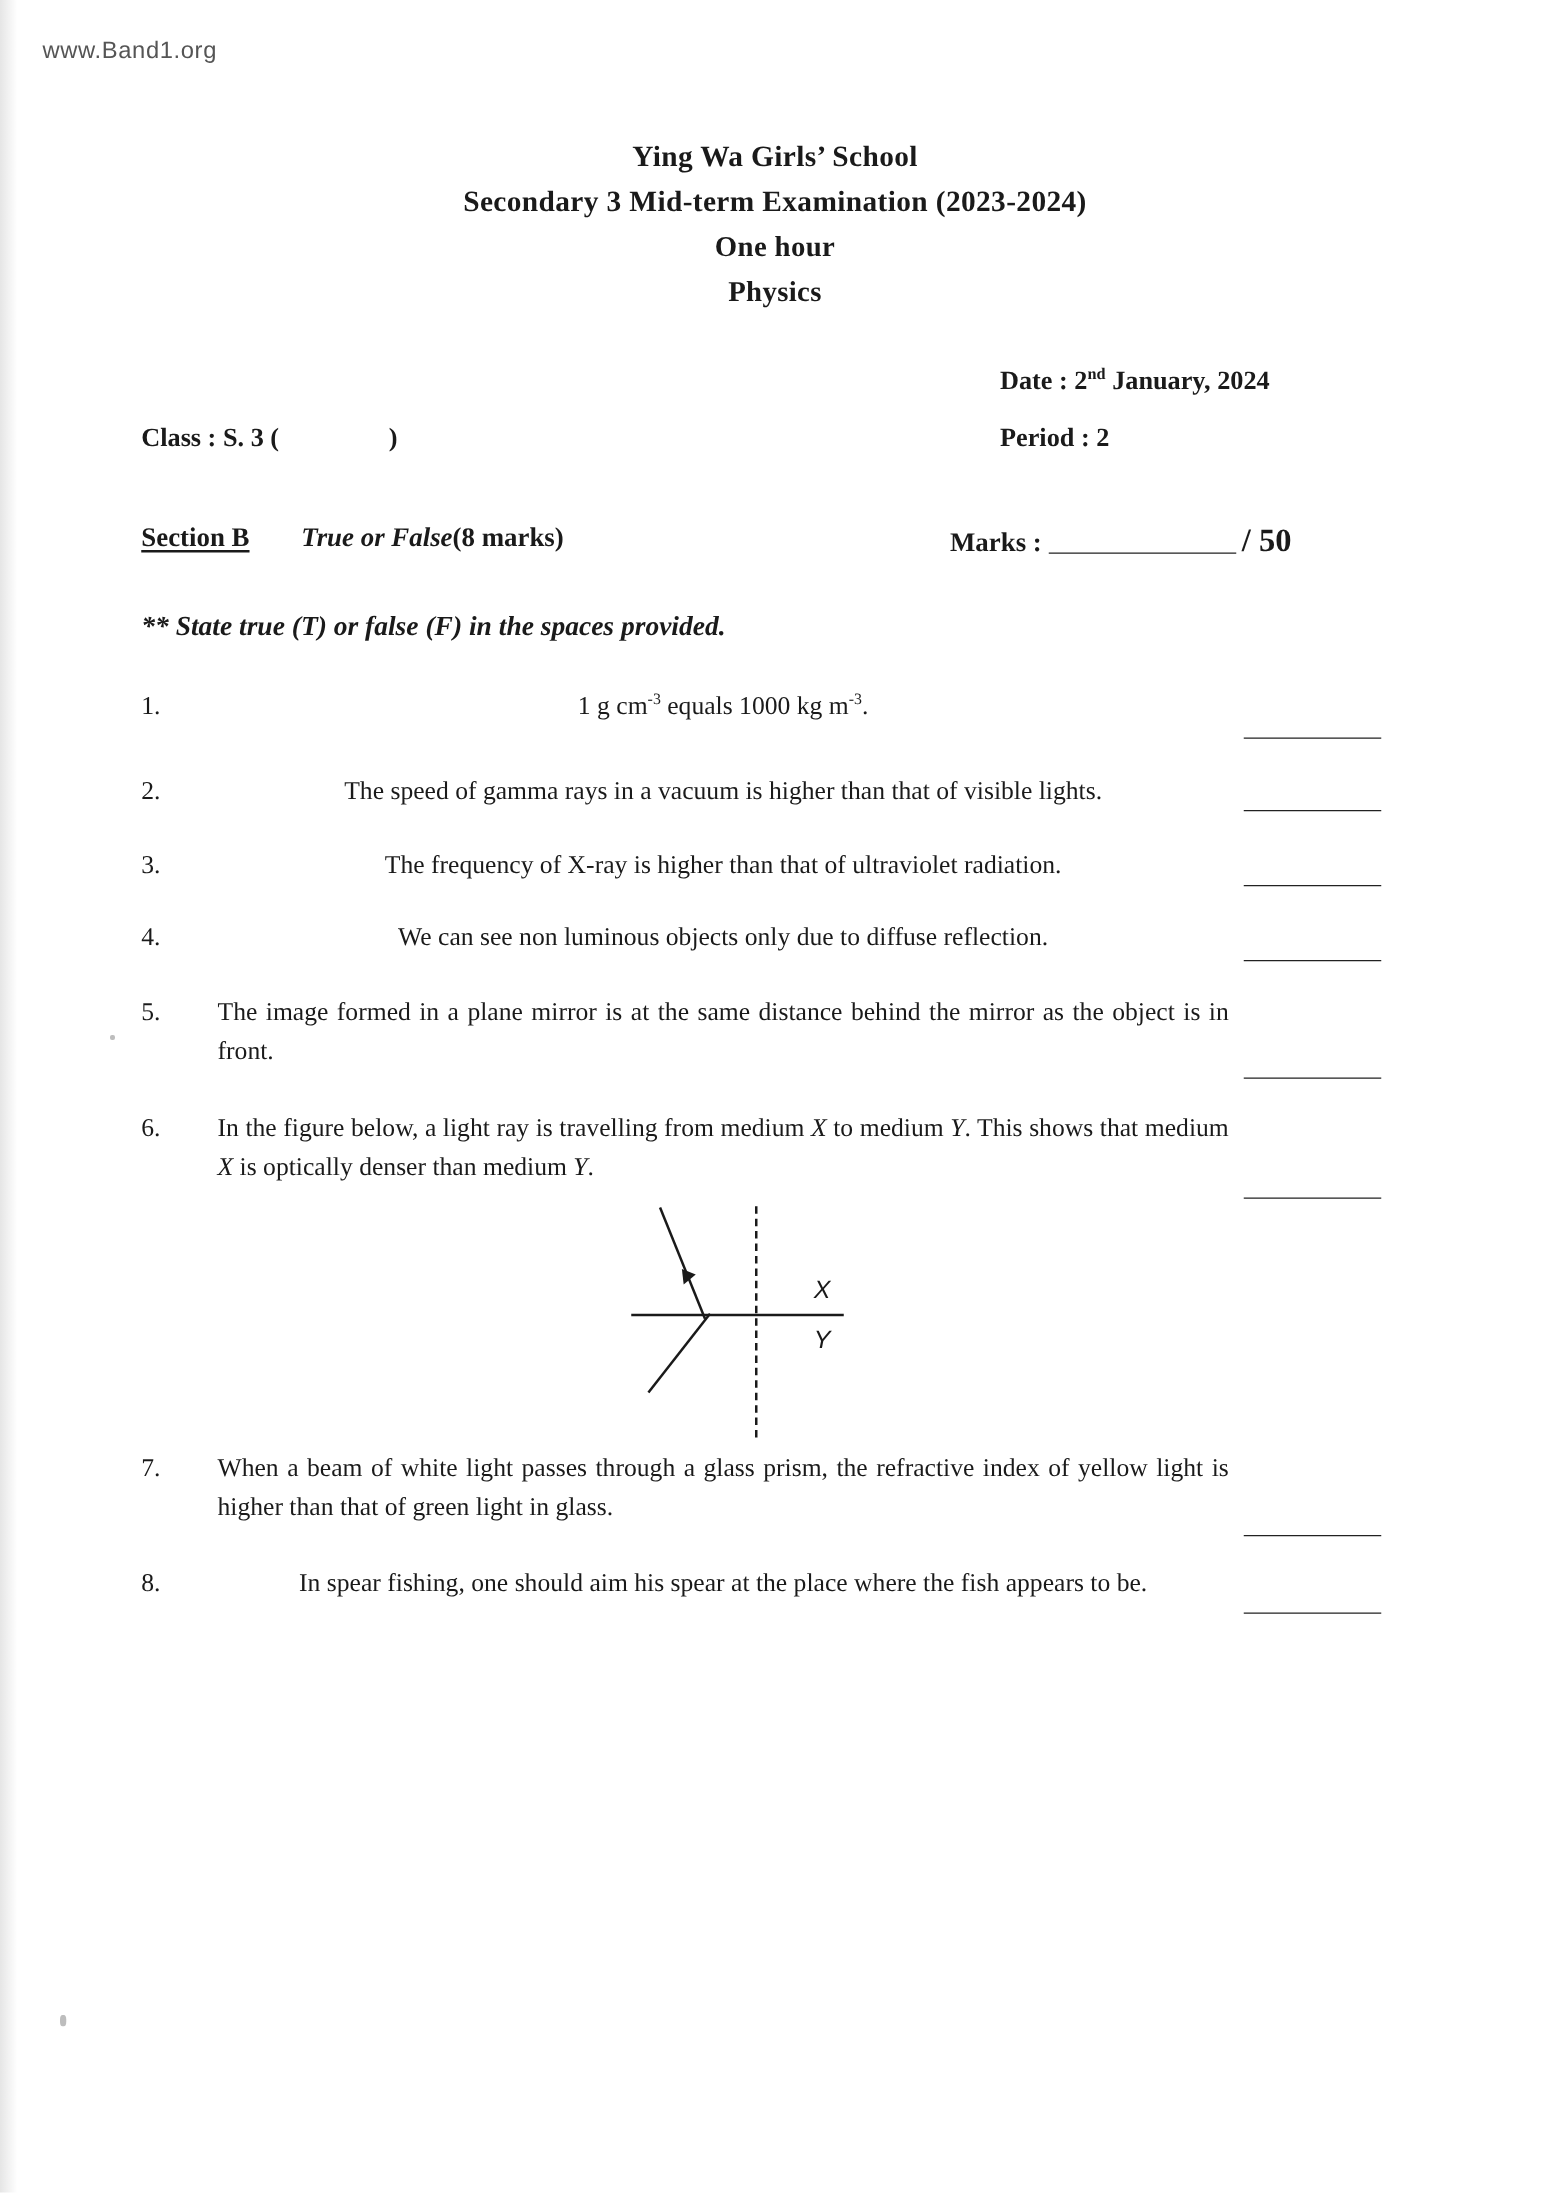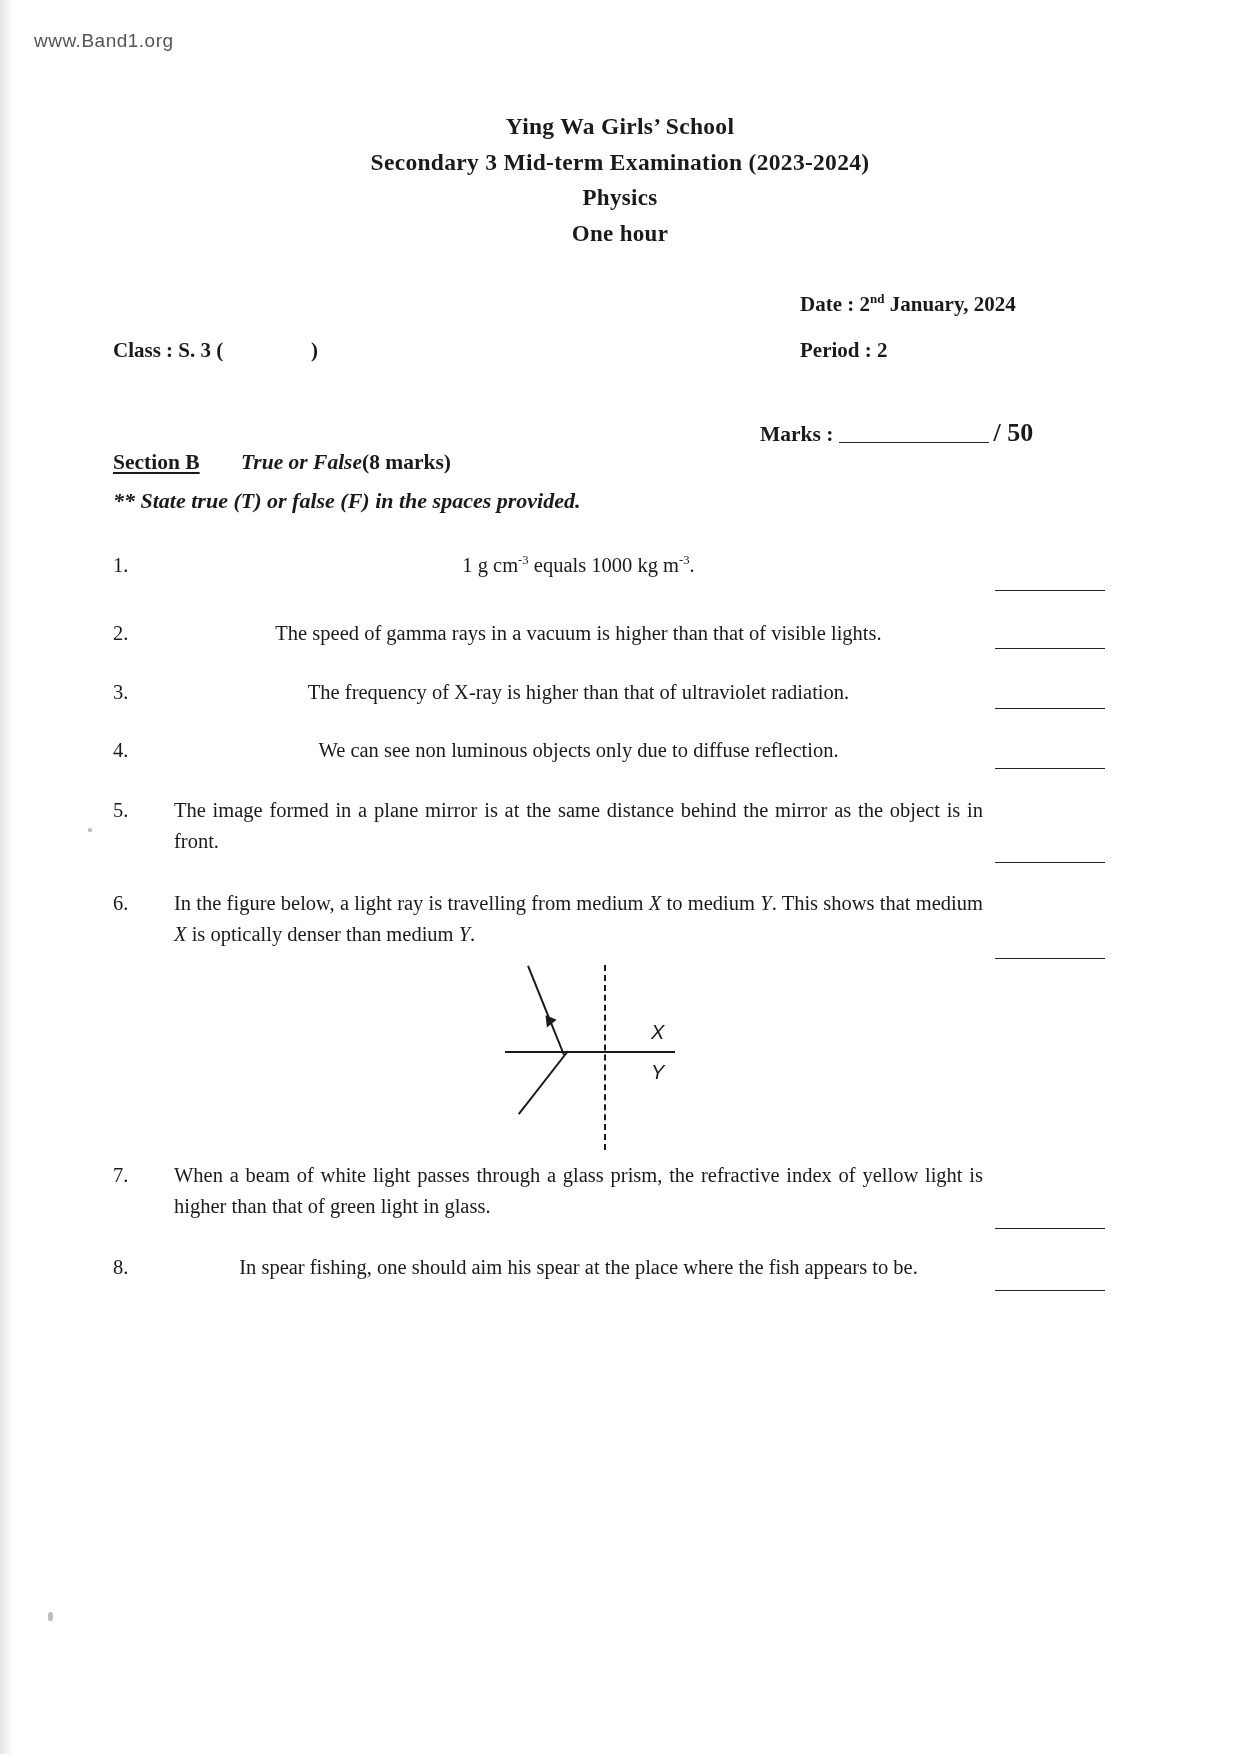--- a/index.html
+++ b/index.html
@@ -67,21 +67,20 @@
   }
 
   sup { font-size: 0.62em; vertical-align: super; line-height: 0; }
 
   #section-row {
     position: absolute;
     top: 418px;
     left: 113px;
     font-size: 21.5px;
     font-weight: bold;
-    margin-top: 32px;
   }
   #section-label {
     text-decoration: underline;
     text-underline-offset: 3px;
   }
   #section-type {
     font-style: italic;
     margin-left: 36px;
   }
   #section-marks-hint { font-style: normal; }
@@ -223,22 +222,22 @@
 
   <div class="edge-shadow"></div>
   <div class="speck" style="left:48px; top:1612px;"></div>
   <div class="speck" style="left:88px; top:828px; width:4px; height:4px;"></div>
 
   <div class="watermark">www.Band1.org</div>
 
   <div class="head">
     <div class="l1">Ying Wa Girls’ School</div>
     <div class="l2">Secondary 3 Mid-term Examination (2023-2024)</div>
+    <div>One hour</div>
     <div>Physics</div>
-    <div>One hour</div>
   </div>
 
 
   <div class="fieldrow" id="class-row">
     <span>Class : S. 3 (</span><span class="paren">&nbsp;&nbsp;&nbsp;</span><span>)</span>
   </div>
 
   <div class="fieldrow" id="date-row">
     <span>Date : 2</span><sup>nd</sup><span> January, 2024</span>
   </div>

